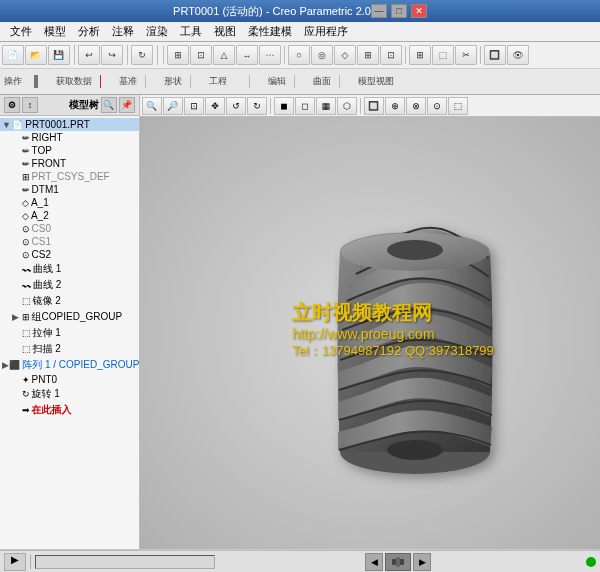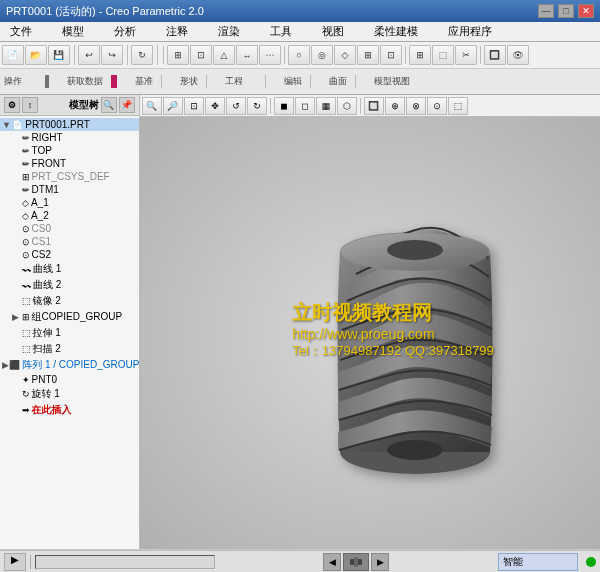--- a/index.html
+++ b/index.html
@@ -1,30 +1,30 @@
 <!DOCTYPE html>
 <html><head>
   <meta charset="utf-8">
   <style>
     * { margin: 0; padding: 0; box-sizing: border-box; }
     body { width: 600px; height: 572px; background: #c8c8c8; font-family: 'SimSun', 'MS Gothic', sans-serif; font-size: 11px; overflow: hidden; user-select: none; }
 
     
     #titlebar {
       width: 100%; height: 22px; background: linear-gradient(to bottom, #4a7fbf, #2a5a9f);
-      display: flex; align-items: center; justify-content: space-between; padding: 0 6px;
+      display: flex; align-items: center; justify-content: center; padding: 0 6px;
       color: white; font-size: 11px;
     }
     #titlebar-controls { display: flex; gap: 4px; }
     .title-btn { width: 16px; height: 14px; background: #aaa; border: 1px solid #888; display: flex; align-items: center; justify-content: center; font-size: 9px; color: #333; cursor: pointer; }
 
     
     #menubar {
       width: 100%; height: 20px; background: #f0f0f0; border-bottom: 1px solid #aaa;
-      display: flex; align-items: center; padding: 0 4px; gap: 18px;
+      display: flex; align-items: center; padding: 0 4px; gap: 0;
     }
     .menu-item { padding: 1px 6px; font-size: 11px; cursor: pointer; color: #000; }
 
     
     #toolbars { background: #f0f0f0; border-bottom: 1px solid #aaa; }
     .toolbar-row {
       display: flex; align-items: center; padding: 1px 2px; gap: 1px; min-height: 26px; flex-wrap: wrap;
     }
     .tb-group { display: flex; align-items: center; gap: 1px; padding-right: 4px; margin-right: 2px; border-right: 1px solid #bbb; }
     .tb-btn {
@@ -146,22 +146,22 @@
     <div class="tb-btn">⊡</div>
     <div class="tb-separator"></div>
     <div class="tb-btn">⊞</div>
     <div class="tb-btn">⬚</div>
     <div class="tb-btn">✂</div>
     <div class="tb-separator"></div>
     <div class="tb-btn">🔲</div>
     <div class="tb-btn">👁</div>
   </div>
   <div class="toolbar-row" style="height:16px; background:#e8e8e8; border-top:1px solid #ccc; font-size:9px; color:#444; display:flex; align-items:center; padding:0 4px; gap:18px;">
-    <span style="padding-right:23px; border-right:4px solid #737373;">操作</span>
-    <span style="padding-right:8px; border-right:6px solid #be185d;">获取数据</span>
+    <span style="padding-right:12px; border-right:4px solid #737373;">操作</span>
+    <span style="padding-right:8px; border-right:1px solid #be185d;">获取数据</span>
     <span style="padding-right:8px; border-right:1px solid #bbb;">基准</span>
     <span style="padding-right:8px; border-right:1px solid #bbb;">形状</span>
     <span style="padding-right:22px; border-right:1px solid #bbb;">工程</span>
     <span style="padding-right:8px; border-right:1px solid #bbb;">编辑</span>
     <span style="padding-right:8px; border-right:1px solid #bbb;">曲面</span>
     <span>模型视图</span>
   </div>
 </div>
 
 <div id="main" style="display:flex; width:600px; height:calc(572px - 22px - 20px - 54px - 22px);">
@@ -399,18 +399,15 @@
     <div style="width:26px; height:18px; background:#888; border:1px solid #666; display:flex; align-items:center; justify-content:center; cursor:pointer;">
       <svg width="16" height="14" viewBox="0 0 16 14">
           <rect x="2" y="4" width="12" height="6" rx="1" fill="#444"></rect>
           <rect x="6" y="2" width="4" height="10" rx="1" fill="#666"></rect>
         </svg>
     </div>
     <div style="width:18px; height:18px; background:#aaa; border:1px solid #888; display:flex; align-items:center; justify-content:center; cursor:pointer; font-size:9px;">▶</div>
   </div>
   <div style="flex:1;"></div>
   <div id="status-right">
-    <div style="width:80px; height:18px; background:#d0d8f0; border:1px solid #88aacc; padding:0 4px; display:flex; align-items:center;">
-      <span>智能</span>
-    </div>
     <div class="status-indicator" style="background:#00aa00; margin-left:4px;"></div>
   </div>
 </div>
 
 </body></html>

